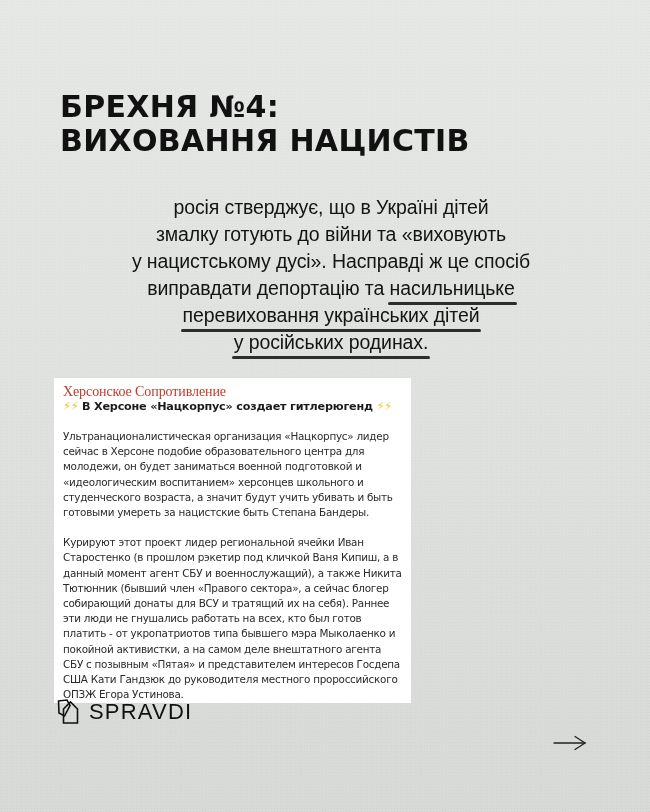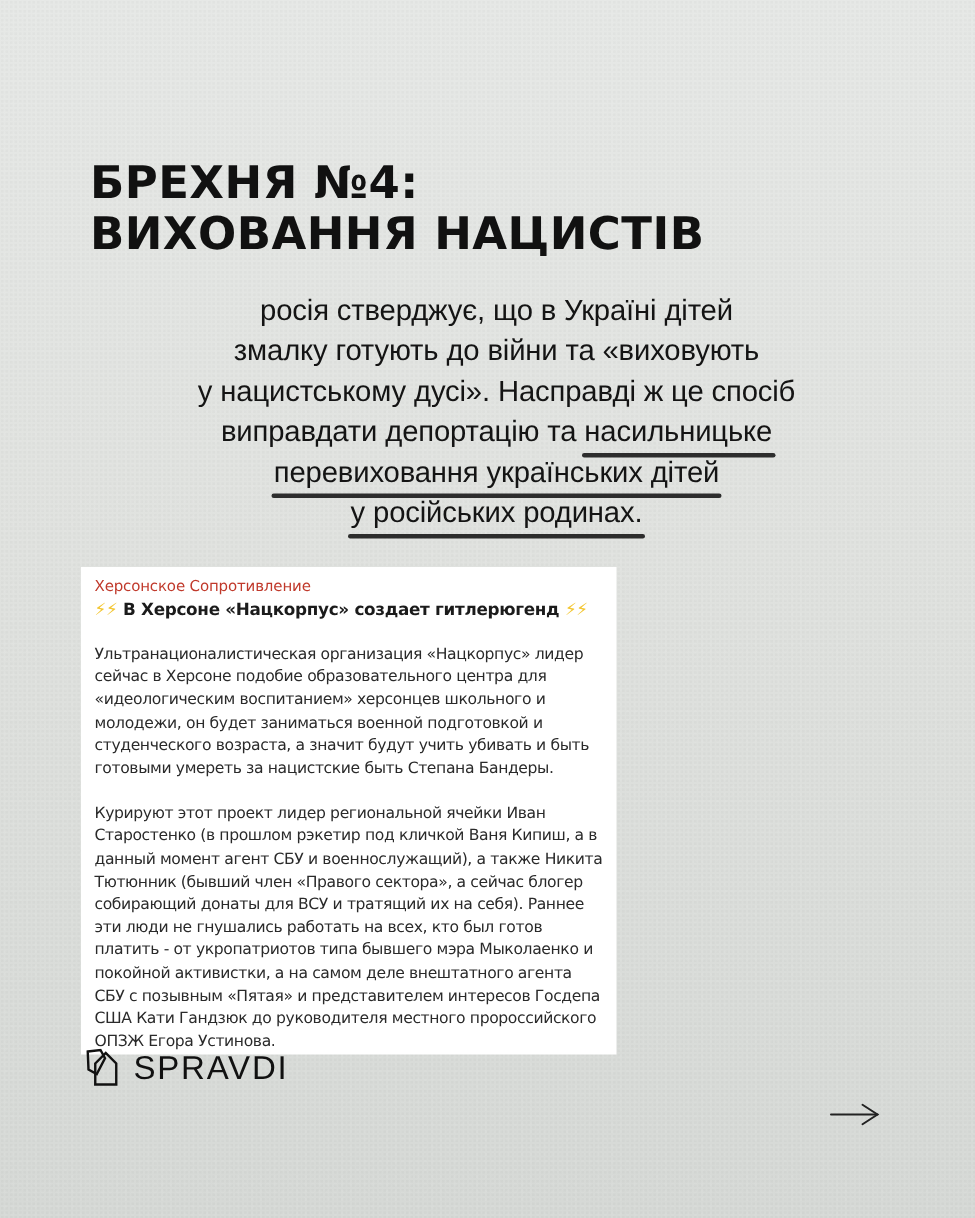--- a/index.html
+++ b/index.html
@@ -12,21 +12,21 @@
     }
     .grain {
       position: absolute; inset: 0; pointer-events: none;
       background-image:
         radial-gradient(rgba(0,0,0,0.025) 1px, transparent 1px),
         radial-gradient(rgba(255,255,255,0.05) 1px, transparent 1px);
       background-size: 3px 3px, 5px 5px;
       background-position: 0 0, 1px 2px;
     }
     .title {
-      position: absolute; left: 60px; top: 106px;
+      position: absolute; left: 60px; top: 90px;
       margin: 0;
       font-family: "DejaVu Sans", sans-serif;
       font-weight: bold;
       font-size: 30px;
       line-height: 34px;
       letter-spacing: 0.3px;
       color: #111;
     }
     .title span { display: block; }
     .body-text {
@@ -55,23 +55,24 @@
     .card {
       position: absolute; left: 54px; top: 378px;
       width: 357px; height: 325px;
       background: #ffffff;
       box-sizing: border-box;
       padding: 7px 10px 0 9px;
       font-family: "DejaVu Sans", sans-serif;
       color: #222;
     }
     .card .channel {
-      font-size: 10px; line-height: 14px;
+      font-size: 14px; line-height: 14px;
       color: #c0392b;
       letter-spacing: -0.1px;
+      font-family: Liberation Serif, serif;
     }
     .card .headline {
       font-size: 11.2px; line-height: 16px;
       font-weight: bold; color: #1b1b1b;
       letter-spacing: -0.2px;
       white-space: nowrap;
     }
     .card .bolt { color: #f3c632; font-weight: normal; }
     .card .para {
       margin-top: 14px;
@@ -114,22 +115,22 @@
   <span class="line"><span class="marker">у російських родинах.</span></span>
 </div>
 
 <div class="card">
   <div class="channel">Херсонское Сопротивление</div>
   <div class="headline"><span class="bolt">⚡⚡</span><span> В Херсоне «Нацкорпус» создает гитлерюгенд</span> <span class="bolt">⚡⚡</span></div>
 
   <div class="para">
     <span class="l">Ультранационалистическая организация «Нацкорпус» лидер</span>
     <span class="l">сейчас в Херсоне подобие образовательного центра для</span>
+    <span class="l">молодежи, он будет заниматься военной подготовкой и</span>
     <span class="l">«идеологическим воспитанием» херсонцев школьного и</span>
-    <span class="l">молодежи, он будет заниматься военной подготовкой и</span>
     <span class="l">студенческого возраста, а значит будут учить убивать и быть</span>
     <span class="l">готовыми умереть за нацистские быть Степана Бандеры.</span>
   </div>
 
   <div class="para">
     <span class="l">Курируют этот проект лидер региональной ячейки Иван</span>
     <span class="l">Старостенко (в прошлом рэкетир под кличкой Ваня Кипиш, а в</span>
     <span class="l">данный момент агент СБУ и военнослужащий), а также Никита</span>
     <span class="l">Тютюнник (бывший член «Правого сектора», а сейчас блогер</span>
     <span class="l">собирающий донаты для ВСУ и тратящий их на себя). Раннее</span>

